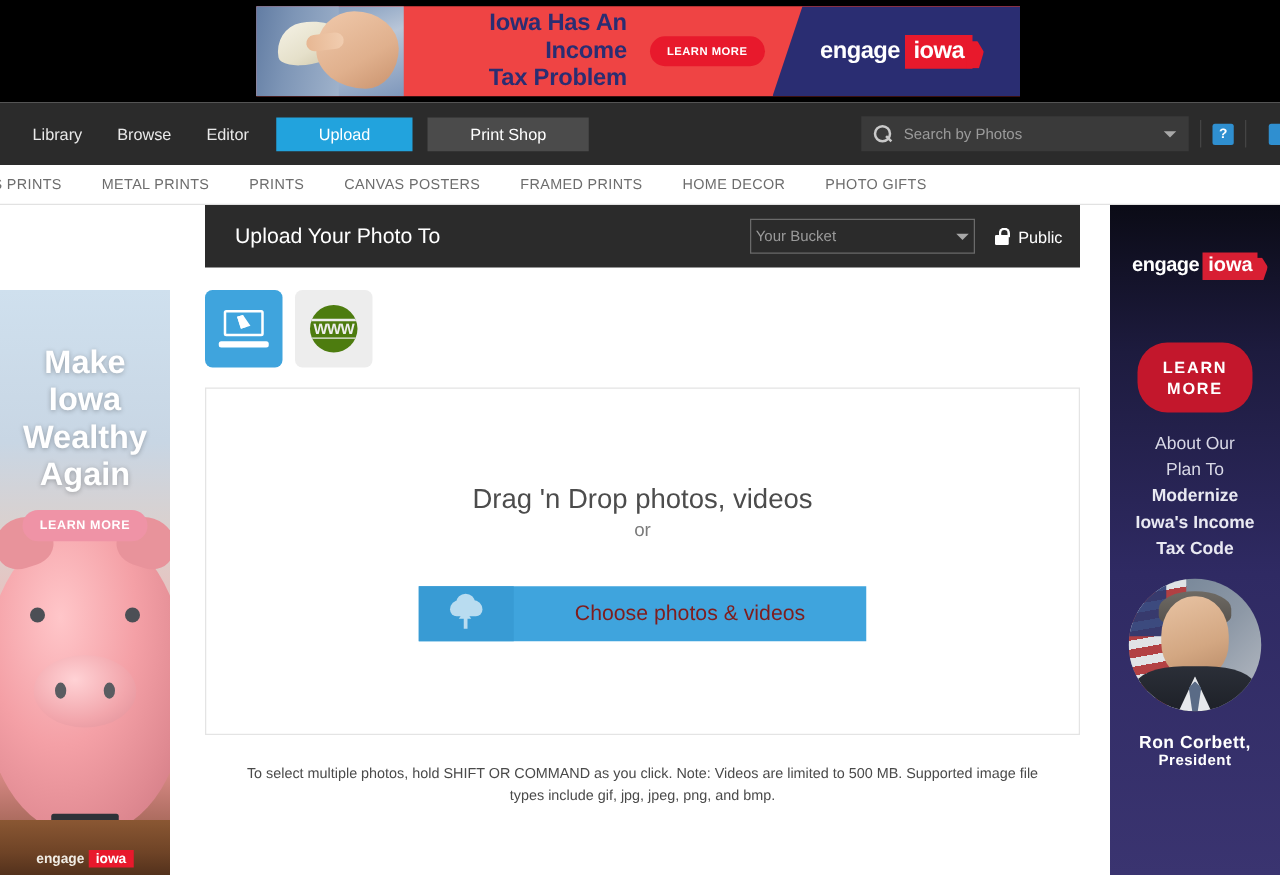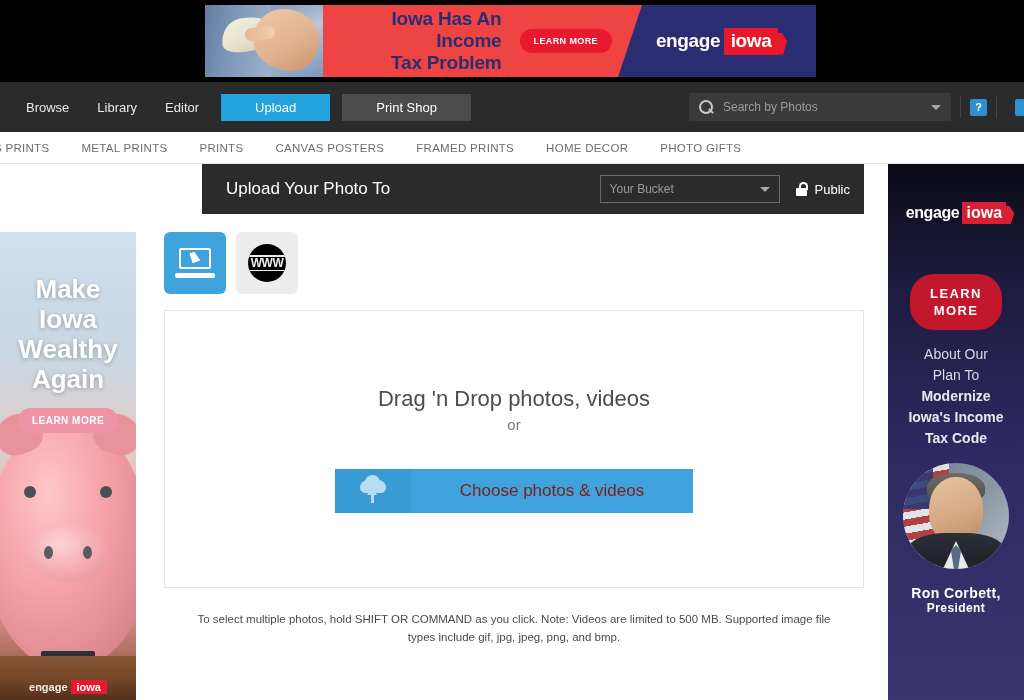--- a/index.html
+++ b/index.html
@@ -313,27 +313,27 @@
     font-size: 14px; font-weight: bold; letter-spacing: .4px;
   }
   .adr-role {
     color: #ffffff; font-size: 12px; font-weight: bold; letter-spacing: .4px;
   }
 
   
   .panel { position: absolute; left: 164px; top: 0; width: 700px; }
   .panel-head {
     height: 50px; background: #2b2b2b;
-    display: flex; align-items: center; padding: 0 14px 0 24px; margin-left: 38px;
+    display: flex; align-items: center; padding: 0 14px 0 24px;
   }
   .panel-title { color: #ffffff; font-size: 17px; flex: 1; }
   .bucket-select {
     width: 180px; height: 28px;
     border: 1px solid #6a6a6a; background: transparent;
-    display: flex; align-items: center; padding: 0 9px;
+    display: flex; align-items: center; padding: 0 4px;
     cursor: pointer;
   }
   .bucket-label { flex: 1; color: #9a9a9a; font-size: 12px; }
   .public-wrap { display: flex; align-items: center; margin-left: 16px; }
   .lock-icon { width: 13px; height: 14px; position: relative; flex: none; }
   .lock-icon .shackle {
     position: absolute; left: 3px; top: 0; width: 9px; height: 8px;
     border: 2px solid #ffffff; border-bottom: none;
     border-radius: 5px 5px 0 0;
   }
@@ -362,21 +362,21 @@
     background: #ffffff; border-radius: 2px;
   }
   .laptop .cursor {
     position: absolute; left: 16px; top: 4px; width: 0; height: 0;
     border-left: 5px solid #ffffff; border-right: 3px solid transparent;
     border-bottom: 10px solid #ffffff;
     transform: rotate(-18deg);
   }
   .globe {
     width: 38px; height: 38px; border-radius: 50%;
-    background: #000000;
+    background: #4d7c0f;
     display: flex; align-items: center; justify-content: center;
     position: relative; overflow: hidden;
   }
   .globe .band {
     position: absolute; left: 0; width: 38px; height: 1.5px; background: #ededed;
   }
   .globe .band.t { top: 11px; } .globe .band.b { bottom: 11px; }
   .globe span {
     position: relative; color: #ededed; font-size: 12px; font-weight: bold;
     letter-spacing: -.5px; z-index: 2;
@@ -446,22 +446,22 @@
       <div class="ei-logo">
         <span class="ei-engage">engage</span>
         <span class="ei-iowa">iowa</span>
       </div>
     </div>
   </div>
 </div>
 
 <div class="navbar">
   <div class="nav-left">
+    <div class="nav-link">Library</div>
     <div class="nav-link">Browse</div>
-    <div class="nav-link">Library</div>
     <div class="nav-link">Editor</div>
     <div class="nav-btn primary">Upload</div>
     <div class="nav-btn secondary">Print Shop</div>
   </div>
 
   <div class="nav-right">
     <div class="searchbox">
       <span class="search-icon"></span>
       <input class="search-input" type="text" placeholder="Search by Photos" style="">
       <span class="caret-down"></span>

